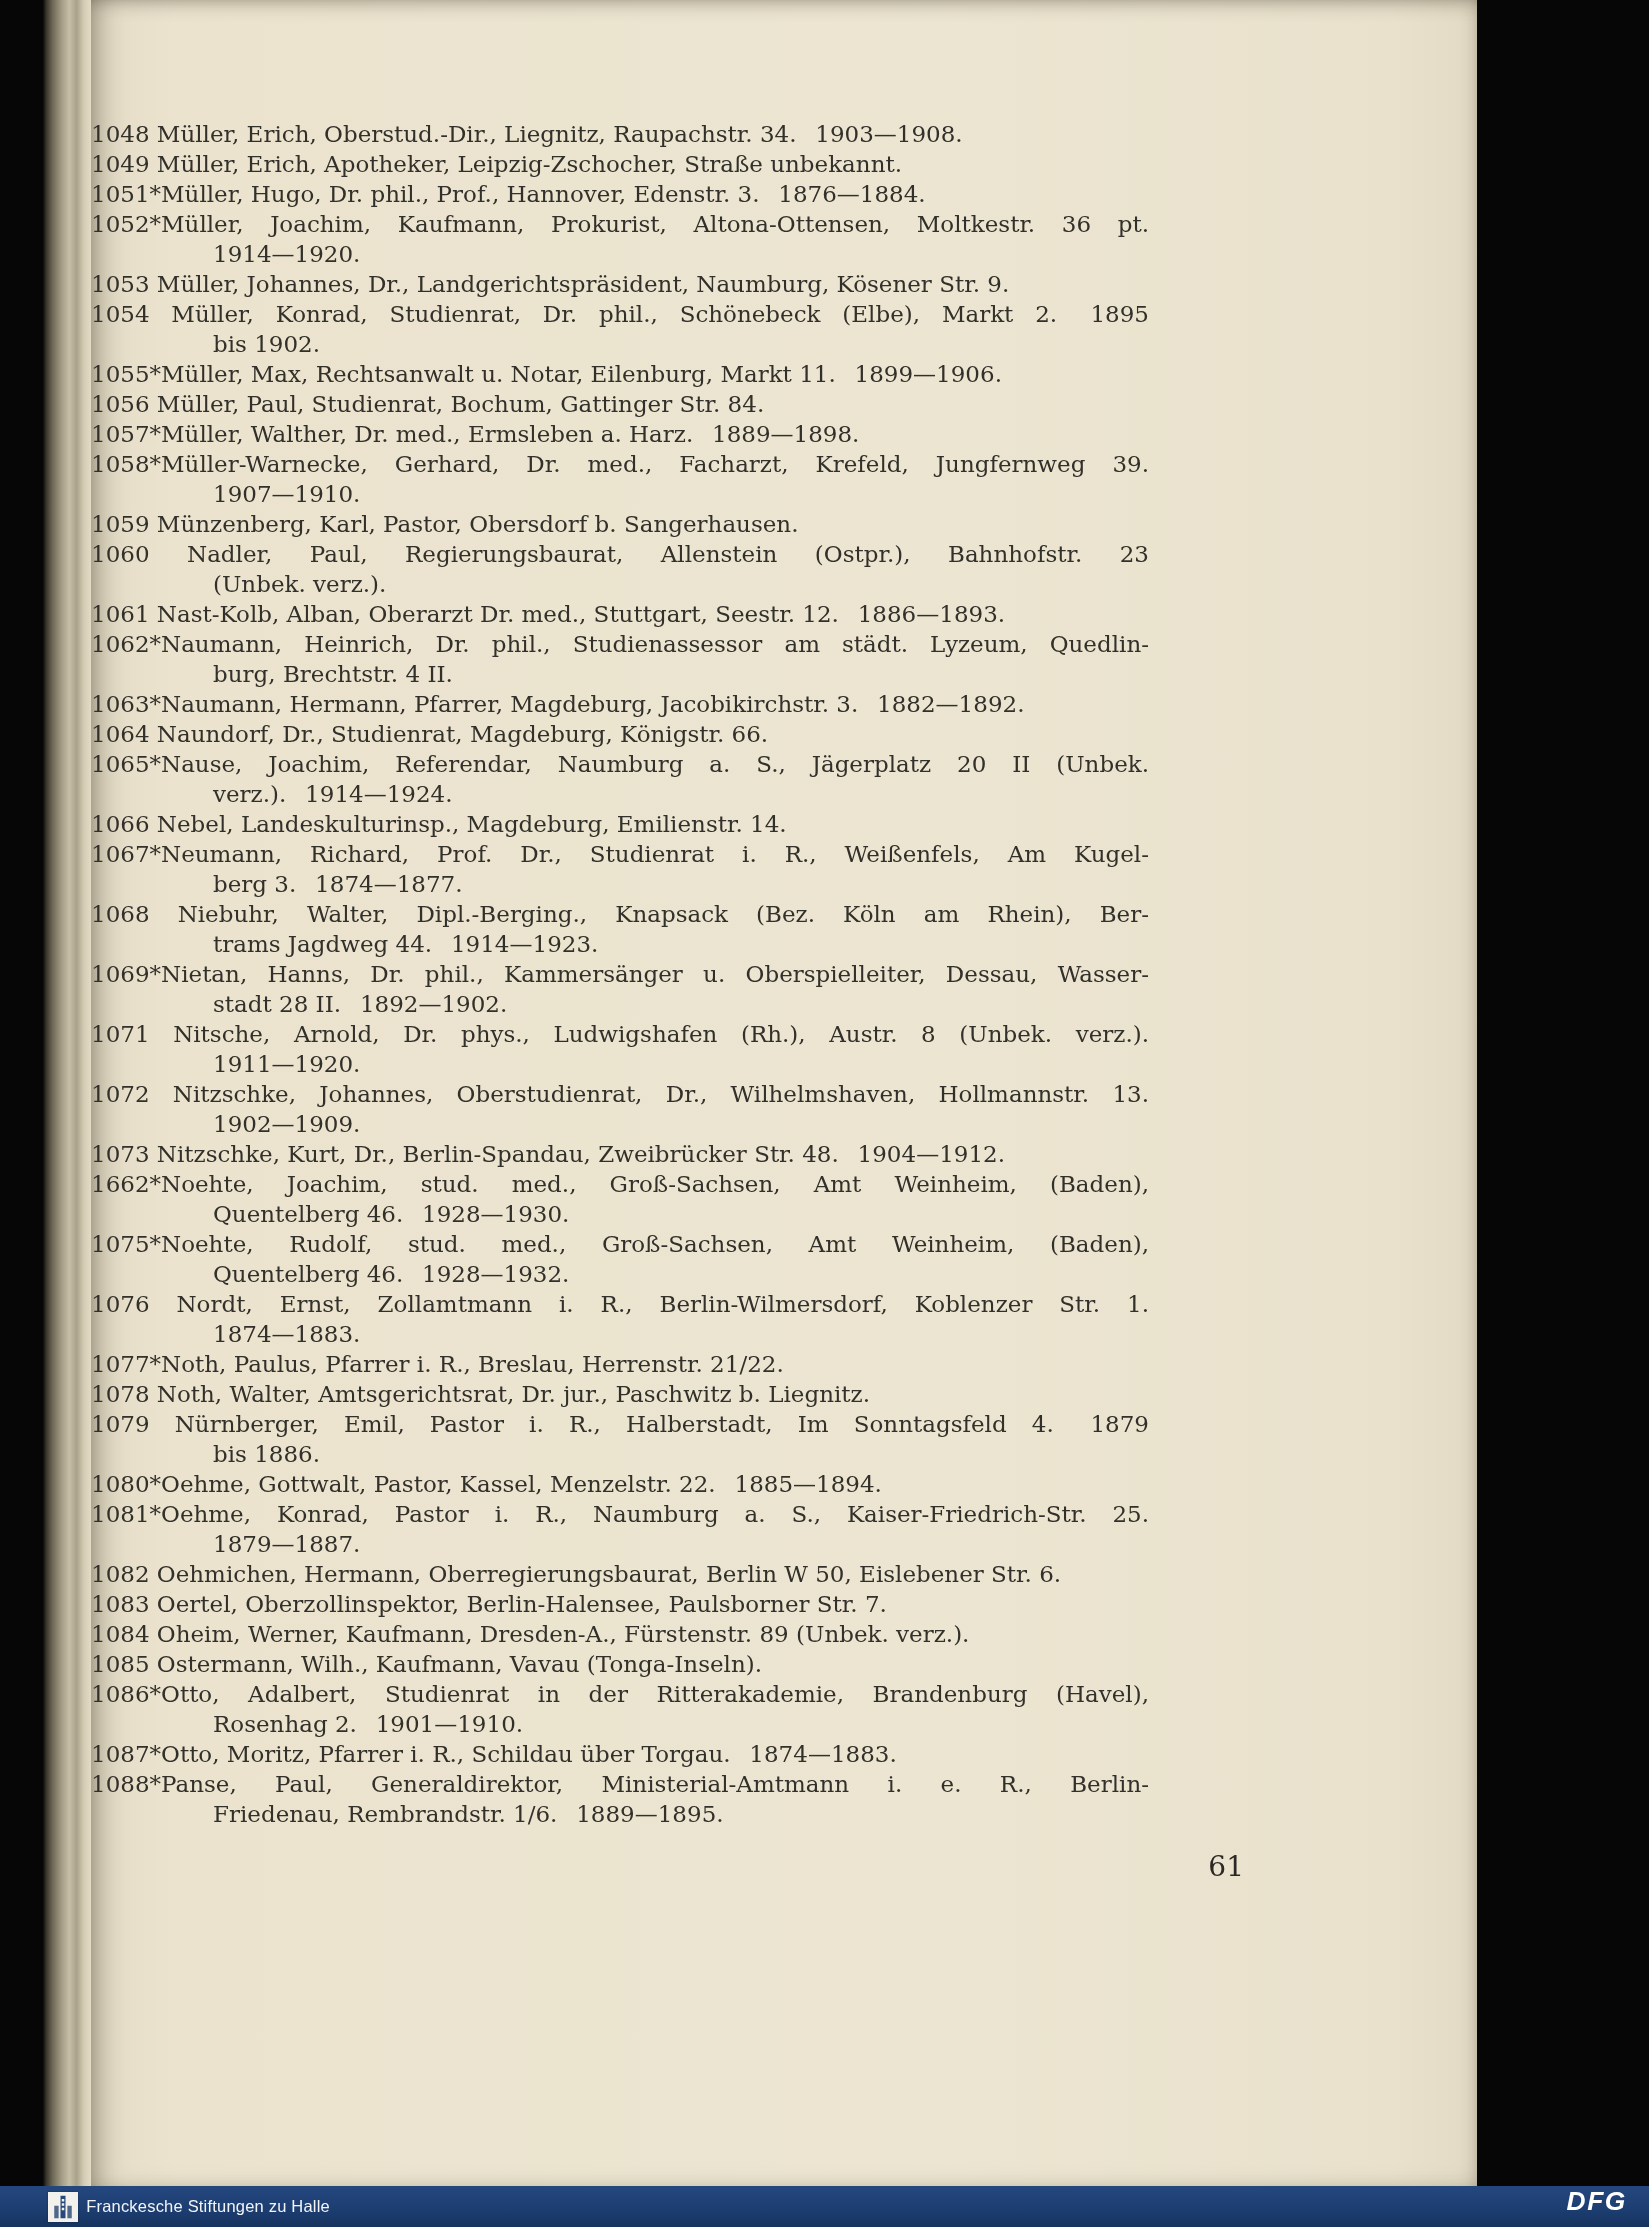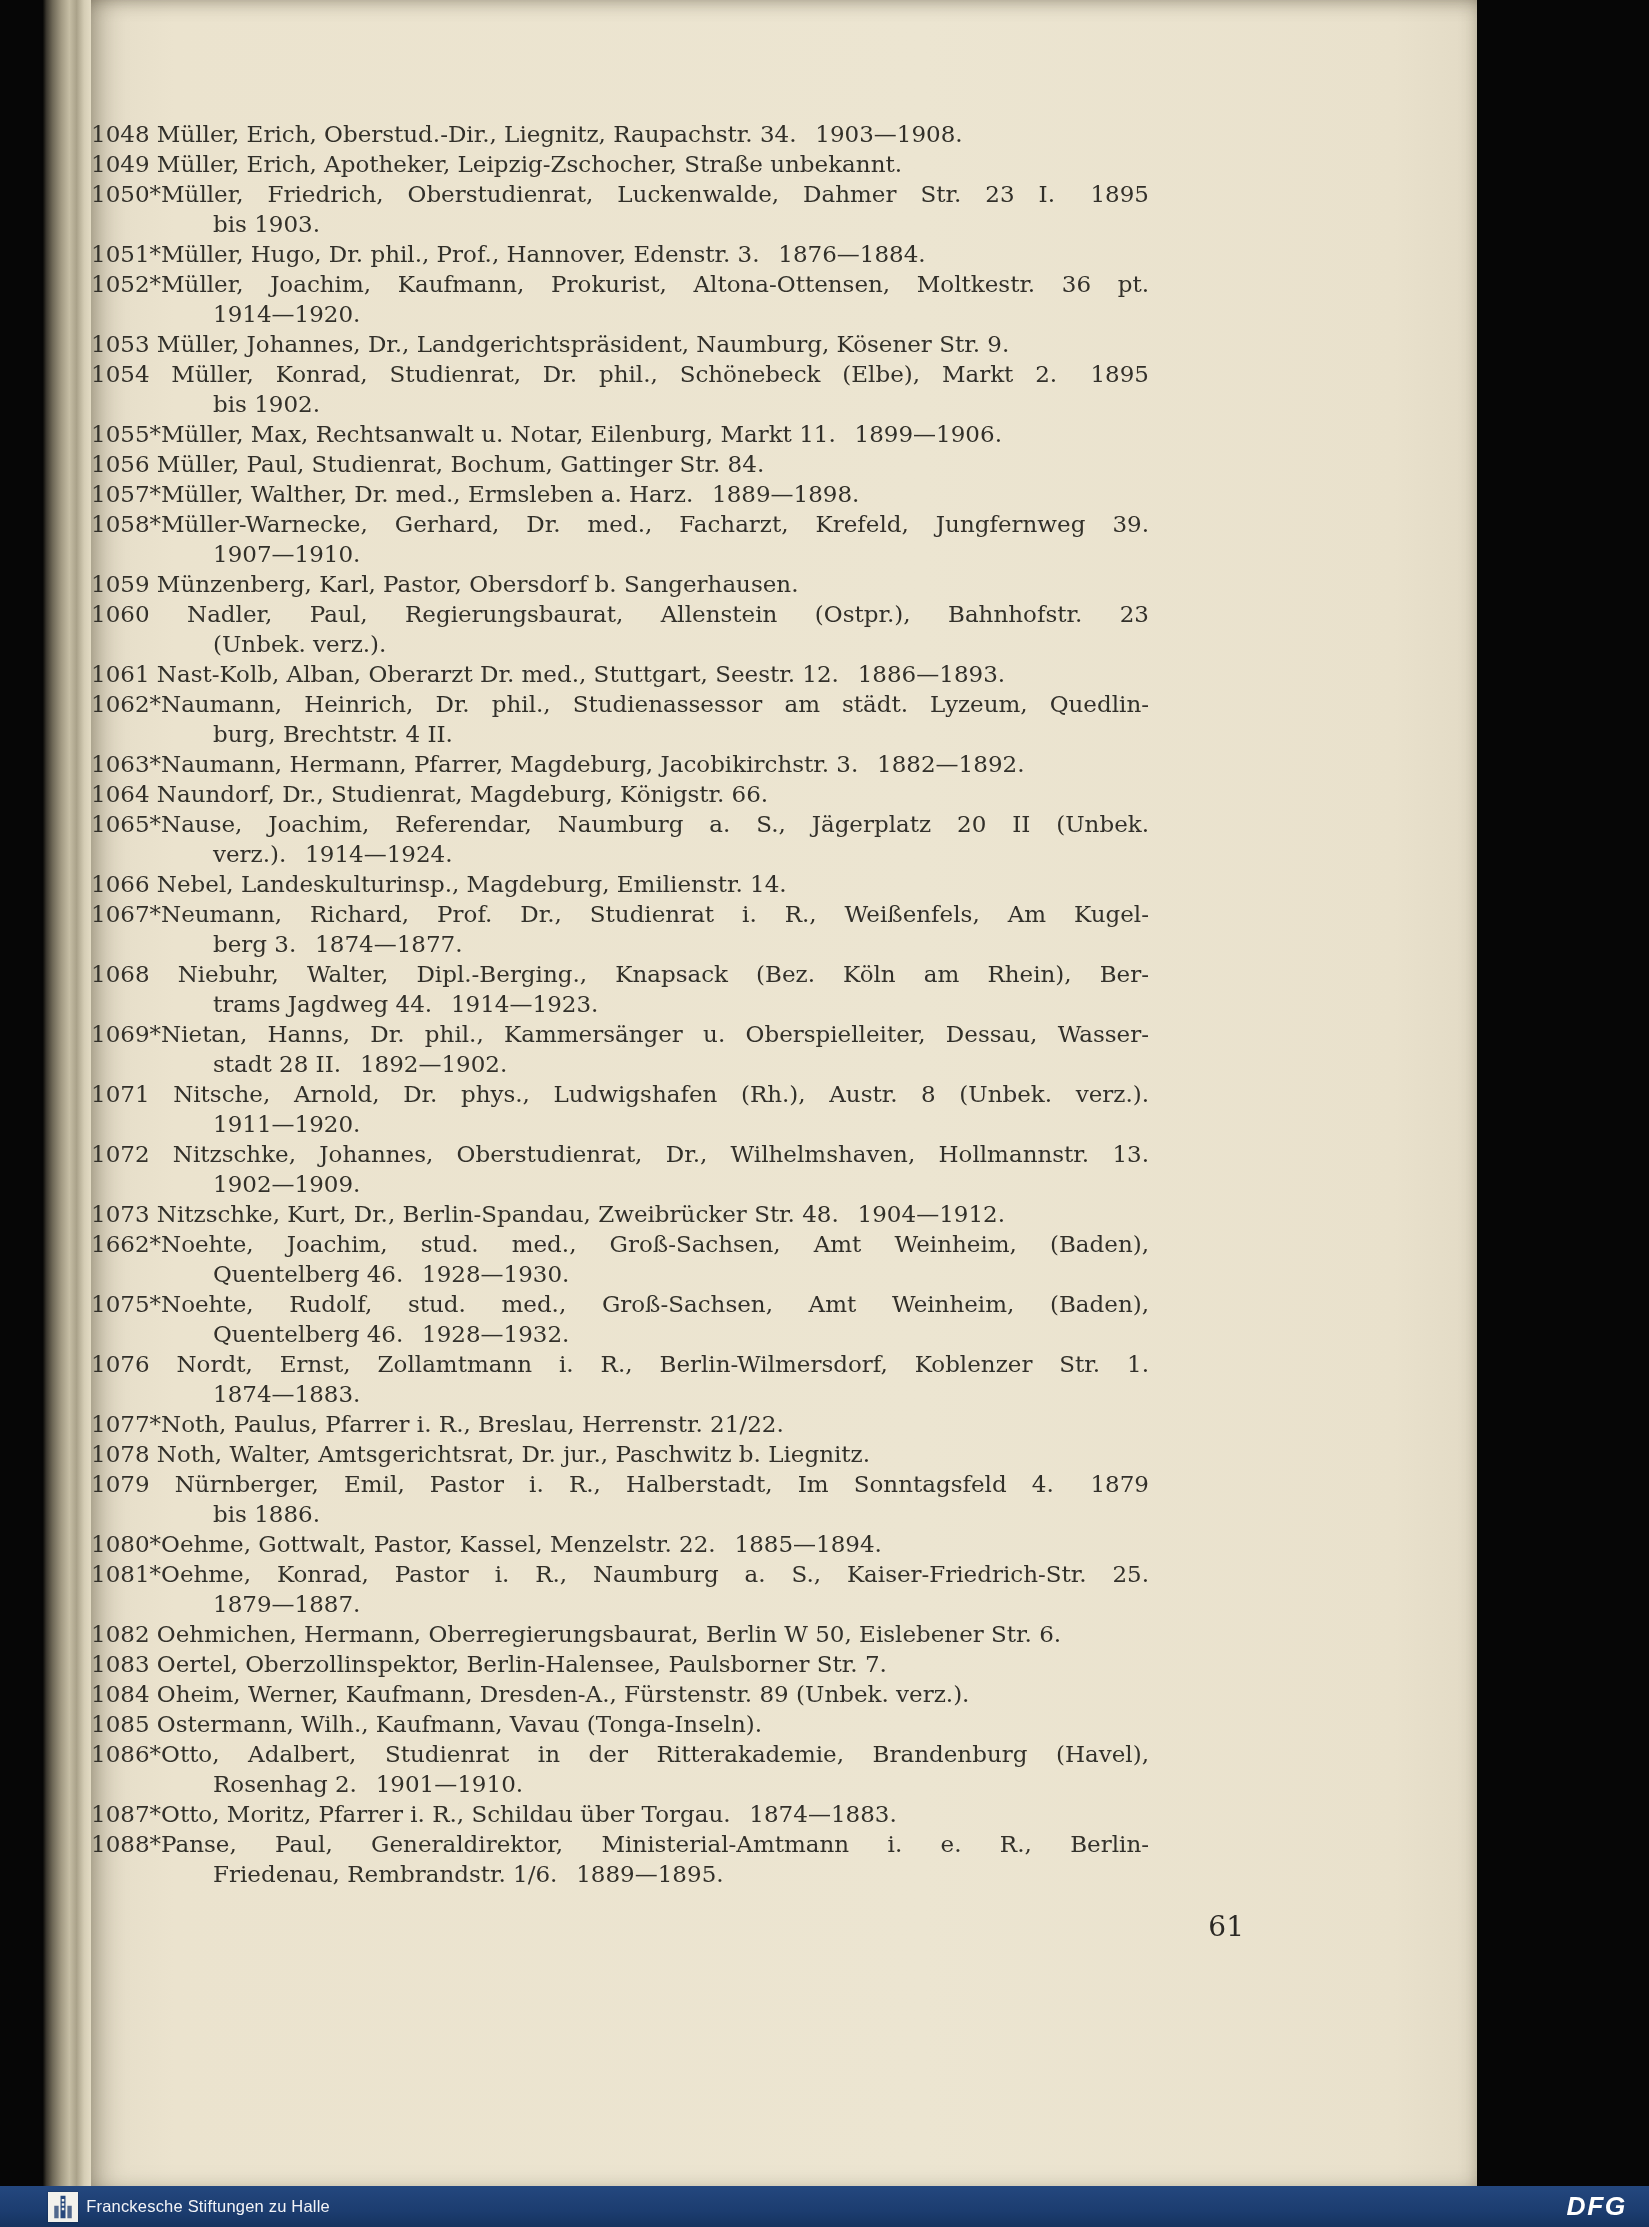--- a/index.html
+++ b/index.html
@@ -69,21 +69,20 @@
 
   
   .viewer-bar {
     position: absolute;
     left: 0;
     bottom: 0;
     width: 1650px;
     height: 41px;
     background: linear-gradient(180deg, #24477e 0%, #1c3d70 60%, #16335f 100%);
     display: flex;
-    align-items: center;
     justify-content: space-between;
     font-family: "Liberation Sans", sans-serif;
   }
   .brand {
     display: flex;
     align-items: center;
     gap: 8.2px;
     margin-left: 48px;
     cursor: pointer;
   }
@@ -117,24 +116,20 @@
 
   <div class="book-edge"></div>
 
   <div class="page">
     <div class="entries">
         <div class="entry">
           <div class="line first">1048 Müller, Erich, Oberstud.-Dir., Liegnitz, Raupachstr. 34.  1903—1908.</div>
         </div>
         <div class="entry">
           <div class="line first">1049 Müller, Erich, Apotheker, Leipzig-Zschocher, Straße unbekannt.</div>
-        </div>
-        <div class="entry">
-          <div class="line first fill">1050*Müller, Friedrich, Oberstudienrat, Luckenwalde, Dahmer Str. 23 I.  1895</div>
-          <div class="line cont">bis 1903.</div>
         </div>
         <div class="entry">
           <div class="line first">1051*Müller, Hugo, Dr. phil., Prof., Hannover, Edenstr. 3.  1876—1884.</div>
         </div>
         <div class="entry">
           <div class="line first fill">1052*Müller, Joachim, Kaufmann, Prokurist, Altona-Ottensen, Moltkestr. 36 pt.</div>
           <div class="line cont">1914—1920.</div>
         </div>
         <div class="entry">
           <div class="line first">1053 Müller, Johannes, Dr., Landgerichtspräsident, Naumburg, Kösener Str. 9.</div>

